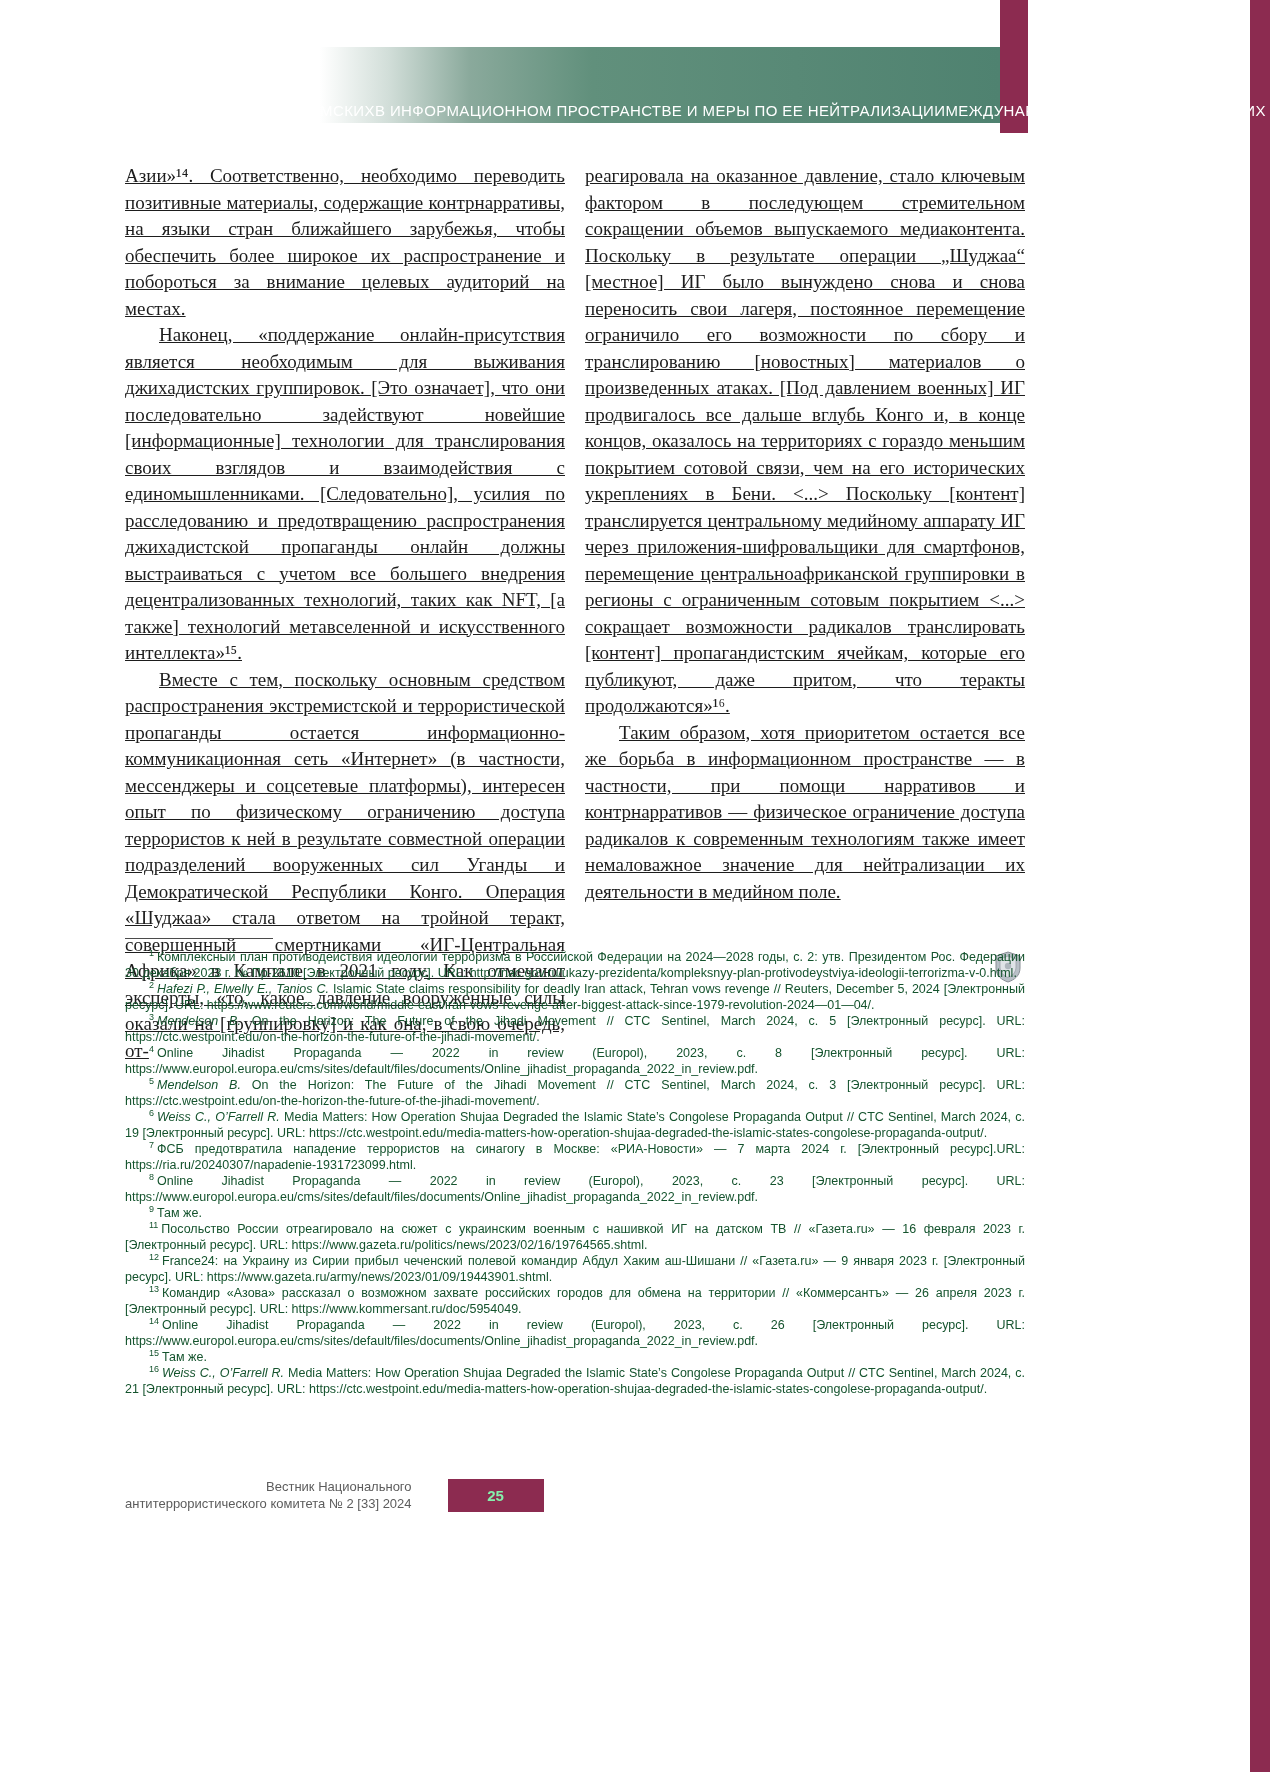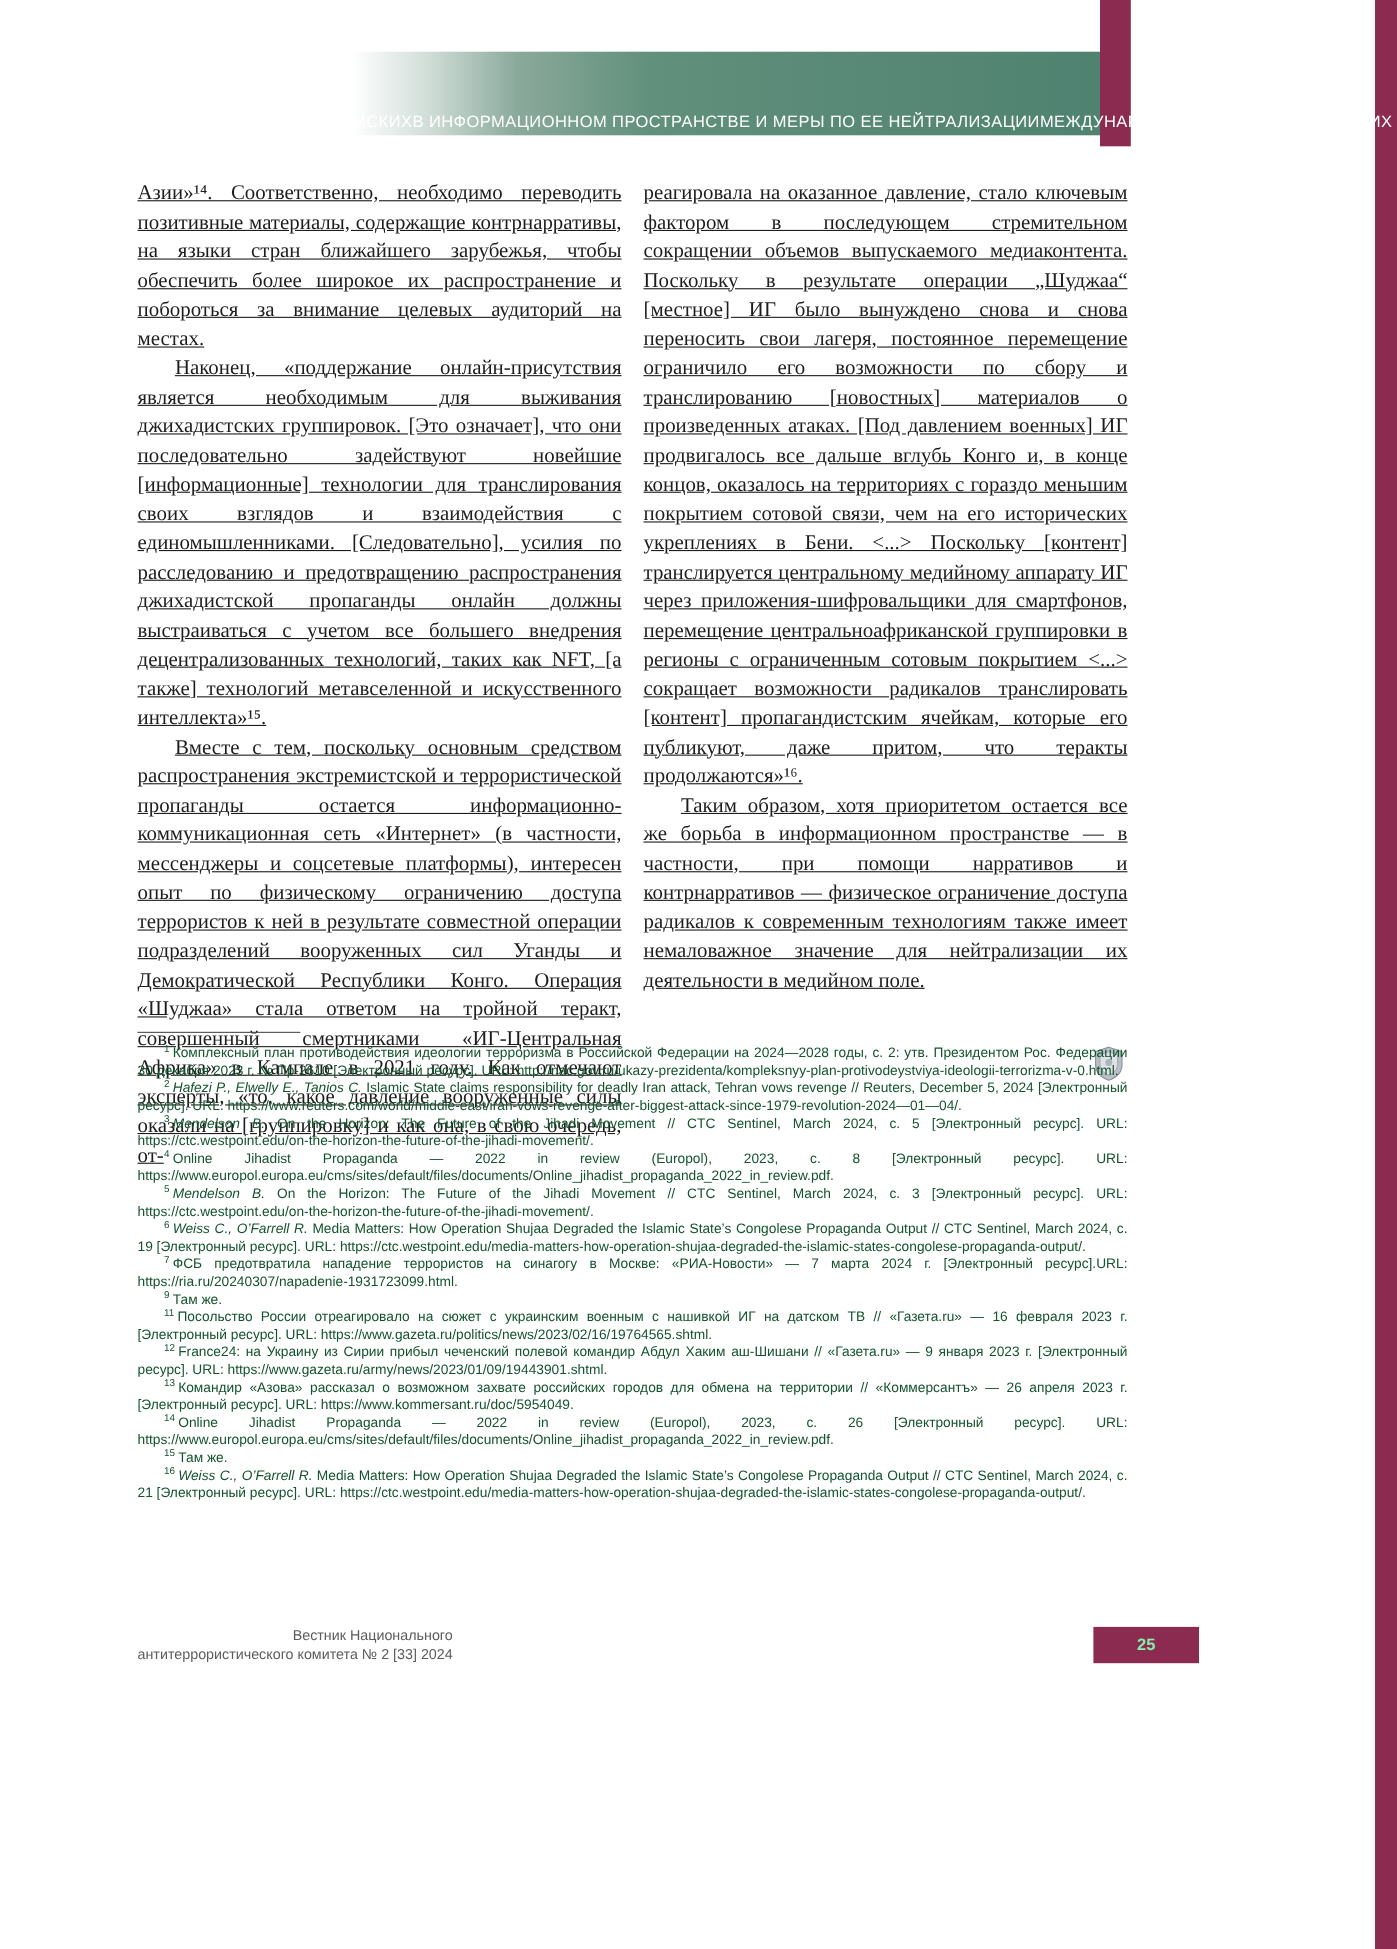--- a/index.html
+++ b/index.html
@@ -39,21 +39,21 @@
   .fn-rule { position:absolute; top:938px; left:125px; width:148px; height:1px; background:#4b4b4b; }
   .footnotes {
     position:absolute; top:949px; left:125px; width:900px;
     font-family:"Liberation Sans", sans-serif; font-size:12.5px; line-height:16px;
     text-align:justify; color:#14532d;
   }
   .fn { margin:0; text-indent:24px; }
   .fn-num { font-size:9px; vertical-align:super; line-height:0; margin-right:3px; }
   .fn-auth { }
   
-  .footer { position:absolute; top:1478px; left:125px; width:965px; display:flex; justify-content:space-between; align-items:center; }
+  .footer { position:absolute; top:1478px; left:125px; width:965px; display:flex; justify-content:flex-start; align-items:center; }
   .footer-text {
     text-align:right; font-family:"Liberation Sans", sans-serif;
     font-size:13px; line-height:17px; color:#5c5c5c; margin-right:36px;
   }
   .page-box {
     width:96px; height:33px; background:var(--maroon,#8c2b50); color:#86efac;
     display:flex; align-items:center; justify-content:center;
     font-family:"Liberation Sans", sans-serif; font-size:15px; font-weight:bold;
   }
 </style>
@@ -95,20 +95,21 @@
   <div class="fn-rule"></div>
 
   <section class="footnotes">
     <p class="fn"><sup class="fn-num">1</sup><em class="fn-auth"></em><span>Комплексный план противодействия идеологии терроризма в Российской Федерации на 2024—2028 годы, с. 2: утв. Президентом Рос. Федерации 30 декабря 2023 г. № Пр-2610 [Электронный ресурс]. URL: http://nac.gov.ru/ukazy-prezidenta/kompleksnyy-plan-protivodeystviya-ideologii-terrorizma-v-0.html.</span></p>
     <p class="fn"><sup class="fn-num">2</sup><em class="fn-auth">Hafezi P., Elwelly E., Tanios C.</em><span> Islamic State claims responsibility for deadly Iran attack, Tehran vows revenge // Reuters, December 5, 2024 [Электронный ресурс]. URL: https://www.reuters.com/world/middle-east/iran-vows-revenge-after-biggest-attack-since-1979-revolution-2024—01—04/.</span></p>
     <p class="fn"><sup class="fn-num">3</sup><em class="fn-auth">Mendelson B.</em><span> On the Horizon: The Future of the Jihadi Movement // CTC Sentinel, March 2024, с. 5 [Электронный ресурс]. URL: https://ctc.westpoint.edu/on-the-horizon-the-future-of-the-jihadi-movement/.</span></p>
     <p class="fn"><sup class="fn-num">4</sup><em class="fn-auth"></em><span>Online Jihadist Propaganda — 2022 in review (Europol), 2023, с. 8 [Электронный ресурс]. URL: https://www.europol.europa.eu/cms/sites/default/files/documents/Online_jihadist_propaganda_2022_in_review.pdf.</span></p>
     <p class="fn"><sup class="fn-num">5</sup><em class="fn-auth">Mendelson B.</em><span> On the Horizon: The Future of the Jihadi Movement // CTC Sentinel, March 2024, с. 3 [Электронный ресурс]. URL: https://ctc.westpoint.edu/on-the-horizon-the-future-of-the-jihadi-movement/.</span></p>
     <p class="fn"><sup class="fn-num">6</sup><em class="fn-auth">Weiss C., O’Farrell R.</em><span> Media Matters: How Operation Shujaa Degraded the Islamic State’s Congolese Propaganda Output // CTC Sentinel, March 2024, с. 19 [Электронный ресурс]. URL: https://ctc.westpoint.edu/media-matters-how-operation-shujaa-degraded-the-islamic-states-congolese-propaganda-output/.</span></p>
     <p class="fn"><sup class="fn-num">7</sup><em class="fn-auth"></em><span>ФСБ предотвратила нападение террористов на синагогу в Москве: «РИА-Новости» — 7 марта 2024 г. [Электронный ресурс].URL: https://ria.ru/20240307/napadenie-1931723099.html.</span></p>
+    <p class="fn"><sup class="fn-num">8</sup><em class="fn-auth"></em><span>Online Jihadist Propaganda — 2022 in review (Europol), 2023, с. 23 [Электронный ресурс]. URL: https://www.europol.europa.eu/cms/sites/default/files/documents/Online_jihadist_propaganda_2022_in_review.pdf.</span></p>
     <p class="fn"><sup class="fn-num">9</sup><em class="fn-auth"></em><span>Там же.</span></p>
     <p class="fn"><sup class="fn-num">11</sup><em class="fn-auth"></em><span>Посольство России отреагировало на сюжет с украинским военным с нашивкой ИГ на датском ТВ // «Газета.ru» — 16 февраля 2023 г. [Электронный ресурс]. URL: https://www.gazeta.ru/politics/news/2023/02/16/19764565.shtml.</span></p>
     <p class="fn"><sup class="fn-num">12</sup><em class="fn-auth"></em><span>France24: на Украину из Сирии прибыл чеченский полевой командир Абдул Хаким аш-Шишани // «Газета.ru» — 9 января 2023 г. [Электронный ресурс]. URL: https://www.gazeta.ru/army/news/2023/01/09/19443901.shtml.</span></p>
     <p class="fn"><sup class="fn-num">13</sup><em class="fn-auth"></em><span>Командир «Азова» рассказал о возможном захвате российских городов для обмена на территории // «Коммерсантъ» — 26 апреля 2023 г. [Электронный ресурс]. URL: https://www.kommersant.ru/doc/5954049.</span></p>
     <p class="fn"><sup class="fn-num">14</sup><em class="fn-auth"></em><span>Online Jihadist Propaganda — 2022 in review (Europol), 2023, с. 26 [Электронный ресурс]. URL: https://www.europol.europa.eu/cms/sites/default/files/documents/Online_jihadist_propaganda_2022_in_review.pdf.</span></p>
     <p class="fn"><sup class="fn-num">15</sup><em class="fn-auth"></em><span>Там же.</span></p>
     <p class="fn"><sup class="fn-num">16</sup><em class="fn-auth">Weiss C., O’Farrell R.</em><span> Media Matters: How Operation Shujaa Degraded the Islamic State’s Congolese Propaganda Output // CTC Sentinel, March 2024, с. 21 [Электронный ресурс]. URL: https://ctc.westpoint.edu/media-matters-how-operation-shujaa-degraded-the-islamic-states-congolese-propaganda-output/.</span></p>
   </section>
 
   <footer class="footer">

